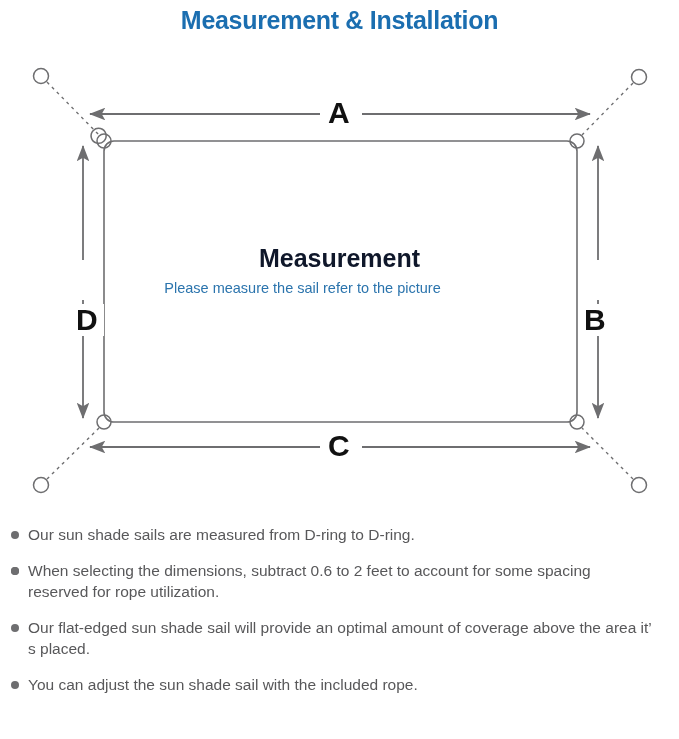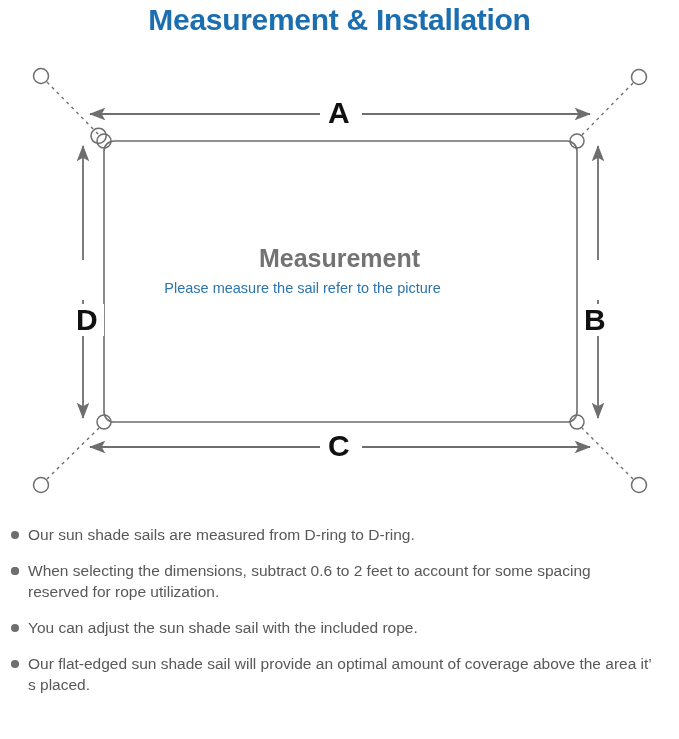--- a/index.html
+++ b/index.html
@@ -14,21 +14,21 @@
     font-family: "Liberation Sans", sans-serif;
     overflow: hidden;
   }
 
   #page-title {
     position: absolute;
     left: 0;
     top: 0;
     width: 679px;
     text-align: center;
-    font-size: 30px;
+    font-size: 25px;
     font-weight: bold;
     color: #1b6eb0;
     letter-spacing: -0.3px;
     line-height: 40px;
     white-space: nowrap;
   }
 
   #diagram-area {
     position: absolute;
     left: 0;
@@ -40,21 +40,21 @@
     display: block;
   }
   #measurement-heading {
     position: absolute;
     left: 0;
     top: 196px;
     width: 679px;
     text-align: center;
     font-size: 25px;
     font-weight: bold;
-    color: #737373;
+    color: #0f172a;
     white-space: nowrap;
   }
   #measurement-subtext {
     position: absolute;
     left: 0;
     top: 232px;
     width: 605px;
     text-align: center;
     font-size: 14.5px;
     font-weight: normal;
@@ -170,19 +170,19 @@
   </li>
   <li class="note-item">
     <span class="note-bullet"></span>
   </li>
   <li class="note-item">
     <span class="note-bullet"></span>
     <span>When selecting the dimensions, subtract 0.6 to 2 feet to account for some spacing reserved for rope utilization.</span>
   </li>
   <li class="note-item">
     <span class="note-bullet"></span>
-    <span>You can adjust the sun shade sail with the included rope.</span>
+    <span>Our flat-edged sun shade sail will provide an optimal amount of coverage above the area it’ s placed.</span>
   </li>
   <li class="note-item">
     <span class="note-bullet"></span>
-    <span>Our flat-edged sun shade sail will provide an optimal amount of coverage above the area it’ s placed.</span>
+    <span>You can adjust the sun shade sail with the included rope.</span>
   </li>
 </ul>
 
 </body></html>

